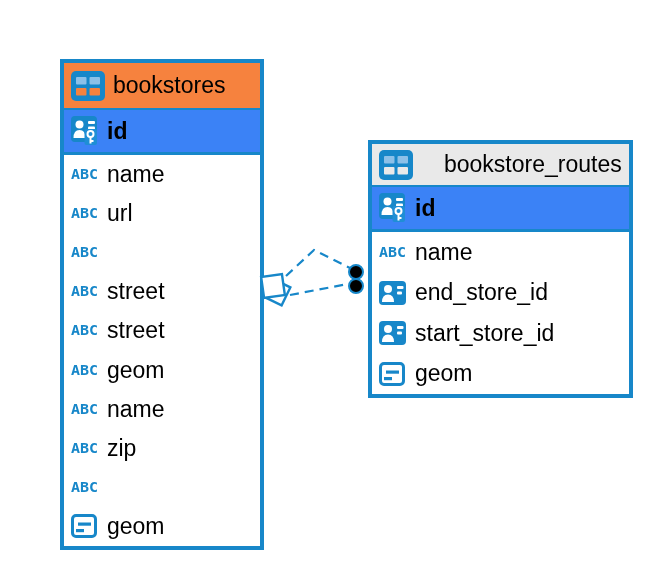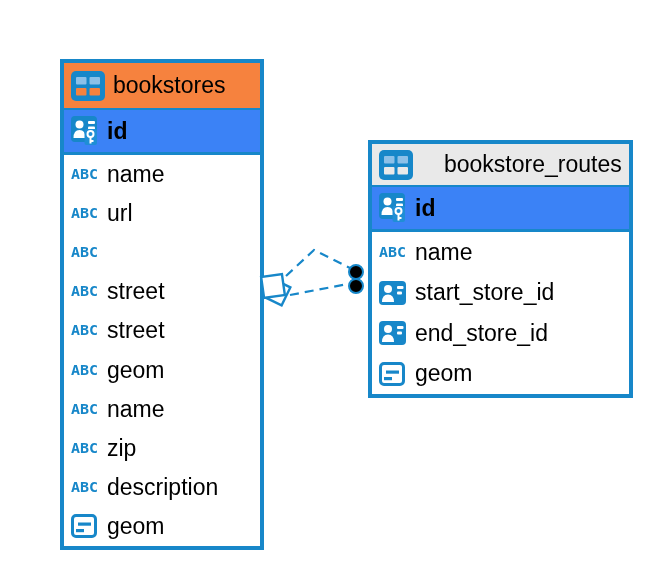--- a/index.html
+++ b/index.html
@@ -121,21 +121,20 @@
       <div class="col-row">
         <span class="icon-slot">
             <span class="abc">ABC</span>
           </span>
         <span class="lbl">zip</span>
       </div>
       <div class="col-row">
         <span class="icon-slot">
             <span class="abc">ABC</span>
           </span>
-        <span class="lbl">description</span>
       </div>
       <div class="col-row">
         <span class="icon-slot">
           <svg width="26" height="24" viewBox="0 0 26 24">
             <rect x="1.5" y="1.5" width="23" height="21" rx="3.5" fill="#fff" stroke="var(--accent)" stroke-width="3"></rect>
             <rect x="7" y="8.5" width="13" height="3.2" fill="var(--accent)"></rect>
             <rect x="5" y="15" width="8" height="3.2" fill="var(--accent)"></rect>
           </svg>
         </span>
         <span class="lbl">geom</span>
@@ -182,33 +181,33 @@
       <div class="col-row">
         <span class="icon-slot">
           <svg width="27" height="24" viewBox="0 0 27 24">
             <rect width="27" height="24" rx="4" fill="var(--accent)"></rect>
             <circle cx="9" cy="8" r="4" fill="#fff"></circle>
             <path d="M3 21 Q3 13.5 9 13.5 Q15 13.5 15 21 Z" fill="#fff"></path>
             <rect x="18" y="5" width="6.5" height="3" rx="1" fill="#fff"></rect>
             <rect x="18" y="10.5" width="5" height="3" rx="1" fill="#fff"></rect>
           </svg>
         </span>
-        <span class="lbl">start_store_id</span>
+        <span class="lbl">end_store_id</span>
       </div>
       <div class="col-row">
         <span class="icon-slot">
           <svg width="27" height="24" viewBox="0 0 27 24">
             <rect width="27" height="24" rx="4" fill="var(--accent)"></rect>
             <circle cx="9" cy="8" r="4" fill="#fff"></circle>
             <path d="M3 21 Q3 13.5 9 13.5 Q15 13.5 15 21 Z" fill="#fff"></path>
             <rect x="18" y="5" width="6.5" height="3" rx="1" fill="#fff"></rect>
             <rect x="18" y="10.5" width="5" height="3" rx="1" fill="#fff"></rect>
           </svg>
         </span>
-        <span class="lbl">end_store_id</span>
+        <span class="lbl">start_store_id</span>
       </div>
       <div class="col-row">
         <span class="icon-slot">
           <svg width="26" height="24" viewBox="0 0 26 24">
             <rect x="1.5" y="1.5" width="23" height="21" rx="3.5" fill="#fff" stroke="var(--accent)" stroke-width="3"></rect>
             <rect x="7" y="8.5" width="13" height="3.2" fill="var(--accent)"></rect>
             <rect x="5" y="15" width="8" height="3.2" fill="var(--accent)"></rect>
           </svg>
         </span>
         <span class="lbl">geom</span>

